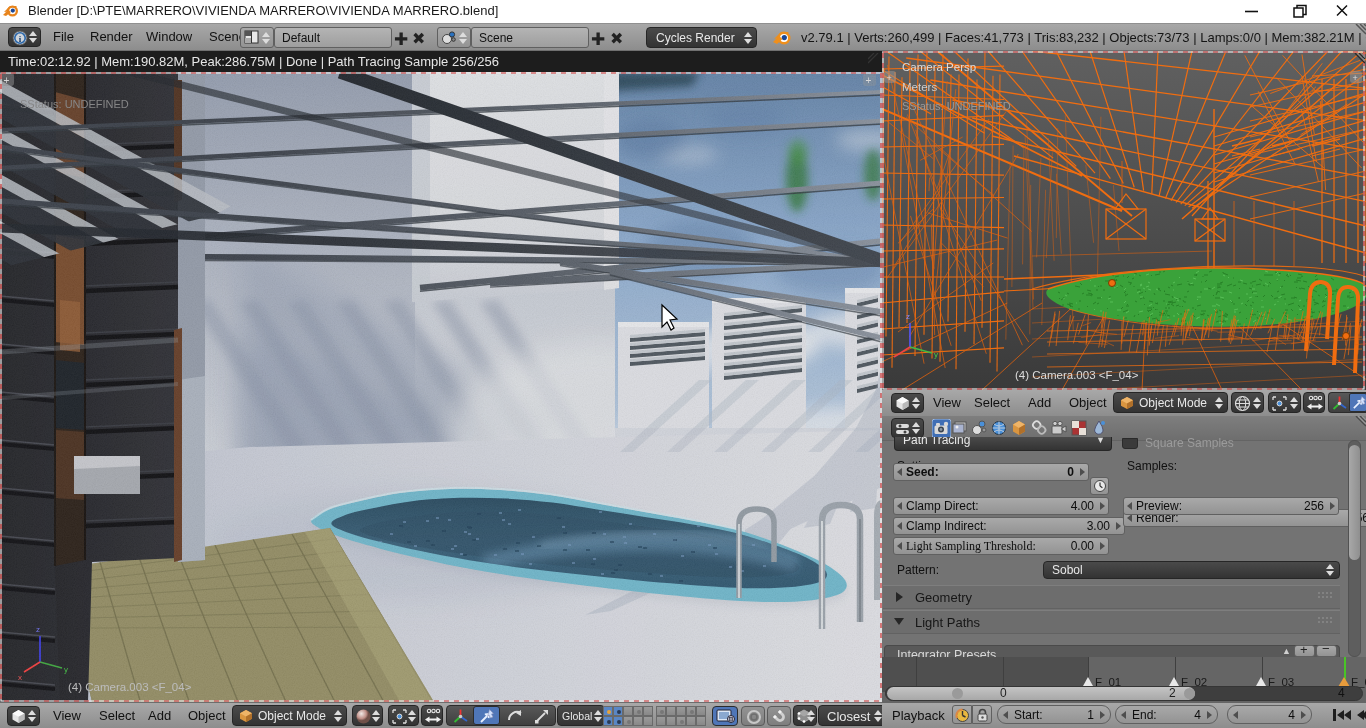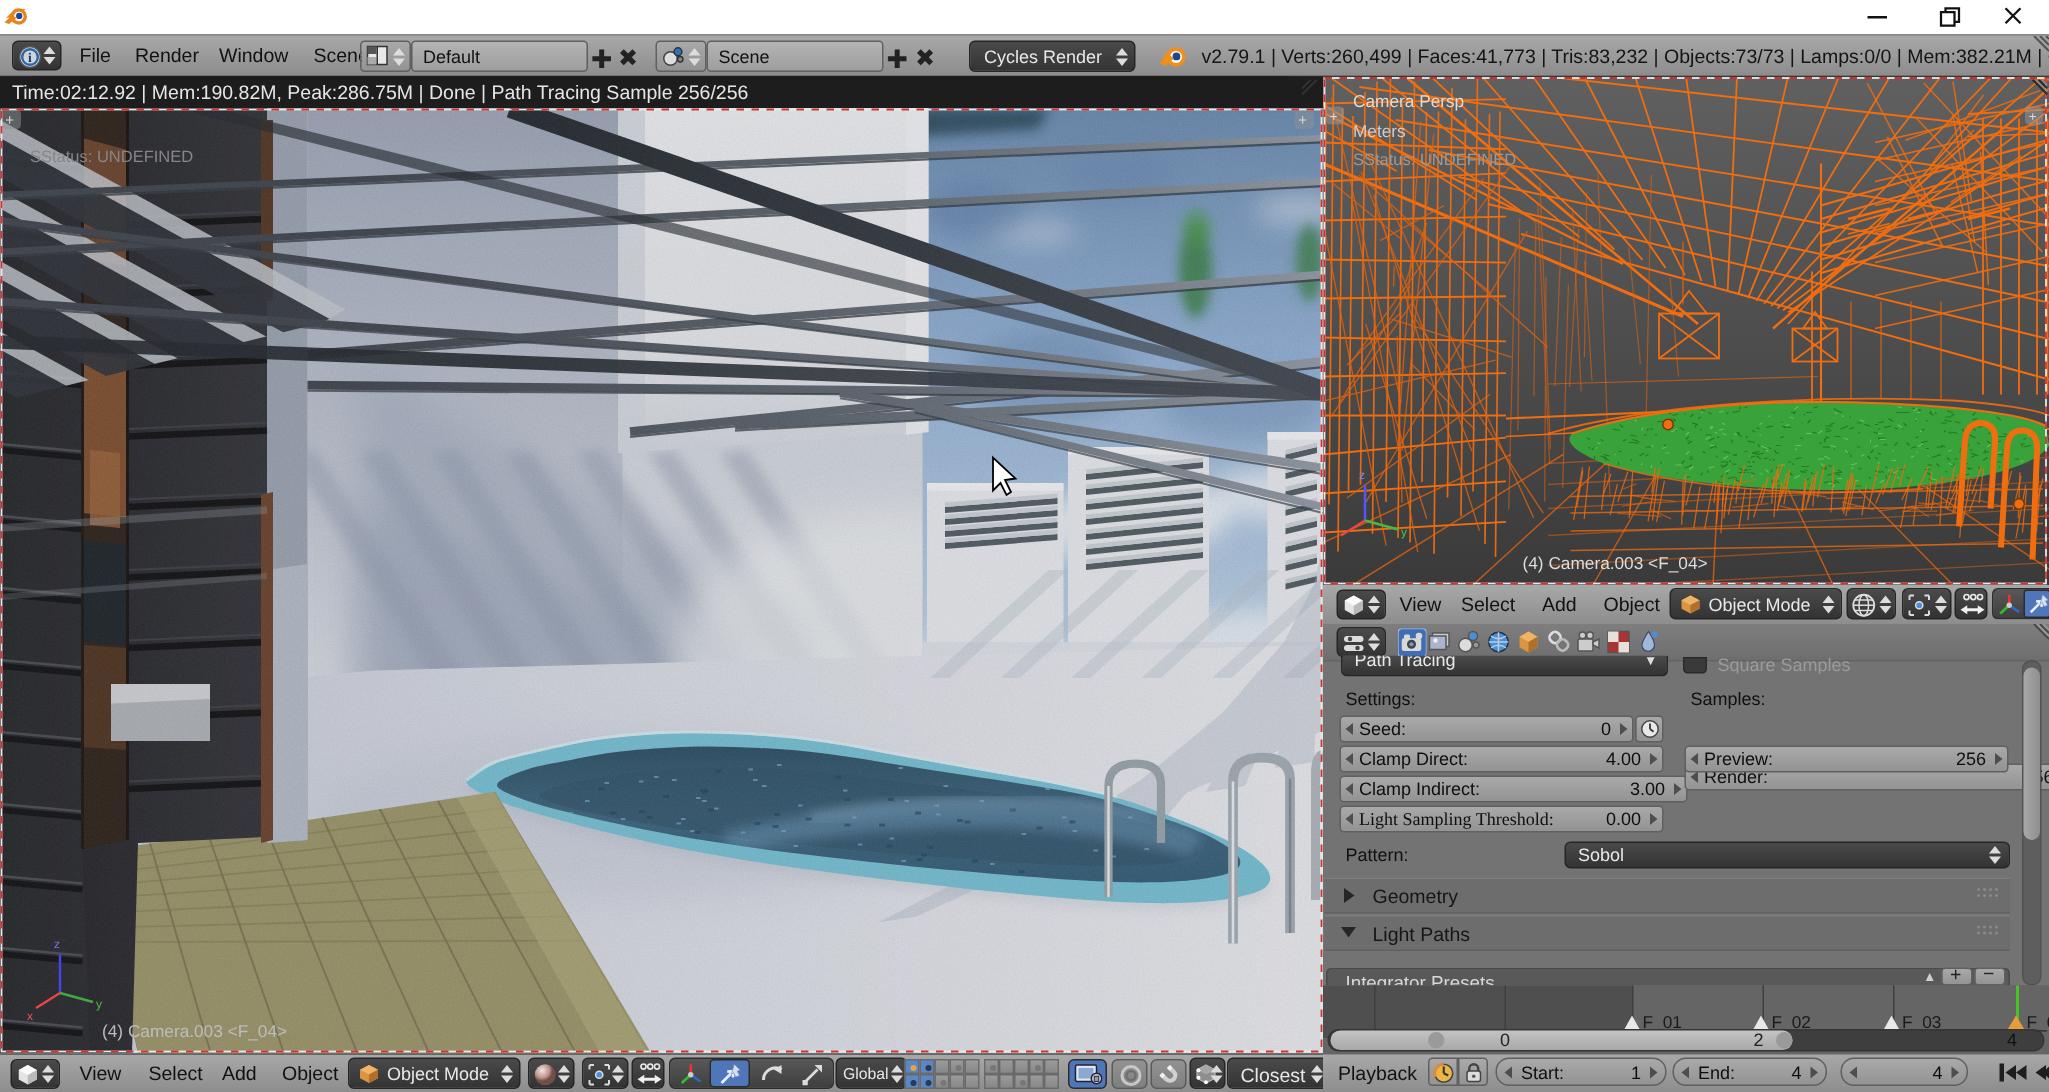--- a/index.html
+++ b/index.html
@@ -18,20 +18,21 @@
 <body>
 
 <div class="abs" style="left:0;top:0;width:1366px;height:23px;background:#fff;">
   <svg class="abs" style="left:3px;top:3px" width="17" height="15" viewBox="0 0 17 15">
     <path d="M1 9 L7 3 L14 3 L9 8 Z" fill="#e8841c"></path>
     <circle cx="9.5" cy="8" r="5.5" fill="#e8841c"></circle>
     <circle cx="9.5" cy="8" r="3.2" fill="#fff"></circle>
     <circle cx="9.8" cy="7.6" r="2.1" fill="#1b4796"></circle>
     <path d="M0 12 L5 7 L8 9 L3 13 Z" fill="#e8841c"></path>
   </svg>
+  <div class="abs" style="left:28px;top:3px;font-size:13px;color:#1a1a1a;">Blender [D:\PTE\MARRERO\VIVIENDA MARRERO\VIVIENDA MARRERO.blend]</div>
   <svg class="abs" style="left:1238px;top:0" width="120" height="23" viewBox="0 0 120 23">
     <path d="M7 11.5 h13" stroke="#111" stroke-width="1.6" fill="none"></path>
     <path d="M56 8 h9 v9 h-9 z M59 8 v-2.5 h9 v9 H65.5" stroke="#111" stroke-width="1.5" fill="none"></path>
     <path d="M99 5.5 l10 10 M109 5.5 l-10 10" stroke="#111" stroke-width="1.5" fill="none"></path>
   </svg>
 </div>
 
 <div class="abs hdr" style="left:0;top:23px;width:1366px;height:28px;border-top:1px solid #909090;border-bottom:1px solid #707070;">
   <div class="abs dark-dd" style="left:8px;top:3px;width:33px;height:20px;">
     <svg class="abs" style="left:3px;top:2px" width="16" height="16" viewBox="0 0 16 16">
@@ -1061,21 +1062,21 @@
         <circle cx="13" cy="4" r="2" fill="#4a90d9"></circle>
       </svg>
 <div class="abs dark-dd" style="left:12px;top:21px;width:218px;height:14px;border-radius:0 0 4px 4px;border-top:none;overflow:hidden;">
 <div class="abs" style="left:8px;top:-4px;font-size:12px;">Path Tracing</div>
 <div class="abs" style="right:6px;top:-2px;font-size:9px;color:#ddd;">▼</div>
       </div>
 <div class="abs" style="left:240px;top:22px;width:16px;height:11px;background:#3a3a3a;border:1px solid #2a2a2a;border-radius:0 0 3px 3px;"></div>
 <div class="abs" style="left:263px;top:20px;height:13px;overflow:hidden;font-size:12px;color:#9b9b9b;">Square Samples</div>
 <div class="abs" style="left:15px;top:43px;font-size:12px;color:#101010;">Settings:</div>
 <div class="abs" style="left:245px;top:43px;font-size:12px;color:#101010;">Samples:</div>
-<div class="abs lbtn" style="left:11px;top:61px;width:196px;height:18px;border-radius:3px;">
+<div class="abs lbtn" style="left:11px;top:47px;width:196px;height:18px;border-radius:3px;font-weight:bold;">
         <div class="abs" style="left:12px;top:1px;font-size:12px;">Seed:</div>
         <div class="abs" style="right:14px;top:1px;font-size:12px;">0</div>
         <div class="abs" style="left:3px;top:4px;width:0;height:0;border-top:4px solid transparent;border-bottom:4px solid transparent;border-right:5px solid #4e4e4e;"></div>
         <div class="abs" style="right:3px;top:4px;width:0;height:0;border-top:4px solid transparent;border-bottom:4px solid transparent;border-left:5px solid #4e4e4e;"></div>
       </div>
 <div class="abs lbtn" style="left:208px;top:61px;width:19px;height:18px;">
         <svg class="abs" style="left:2px;top:1px" width="14" height="14" viewBox="0 0 14 14">
           <circle cx="7" cy="7" r="5.5" fill="#e8e8e8" stroke="#444"></circle>
           <path d="M7 7 L7 3.4 M7 7 L9.4 8.8" stroke="#333" stroke-width="1.2" fill="none"></path>
         </svg>

